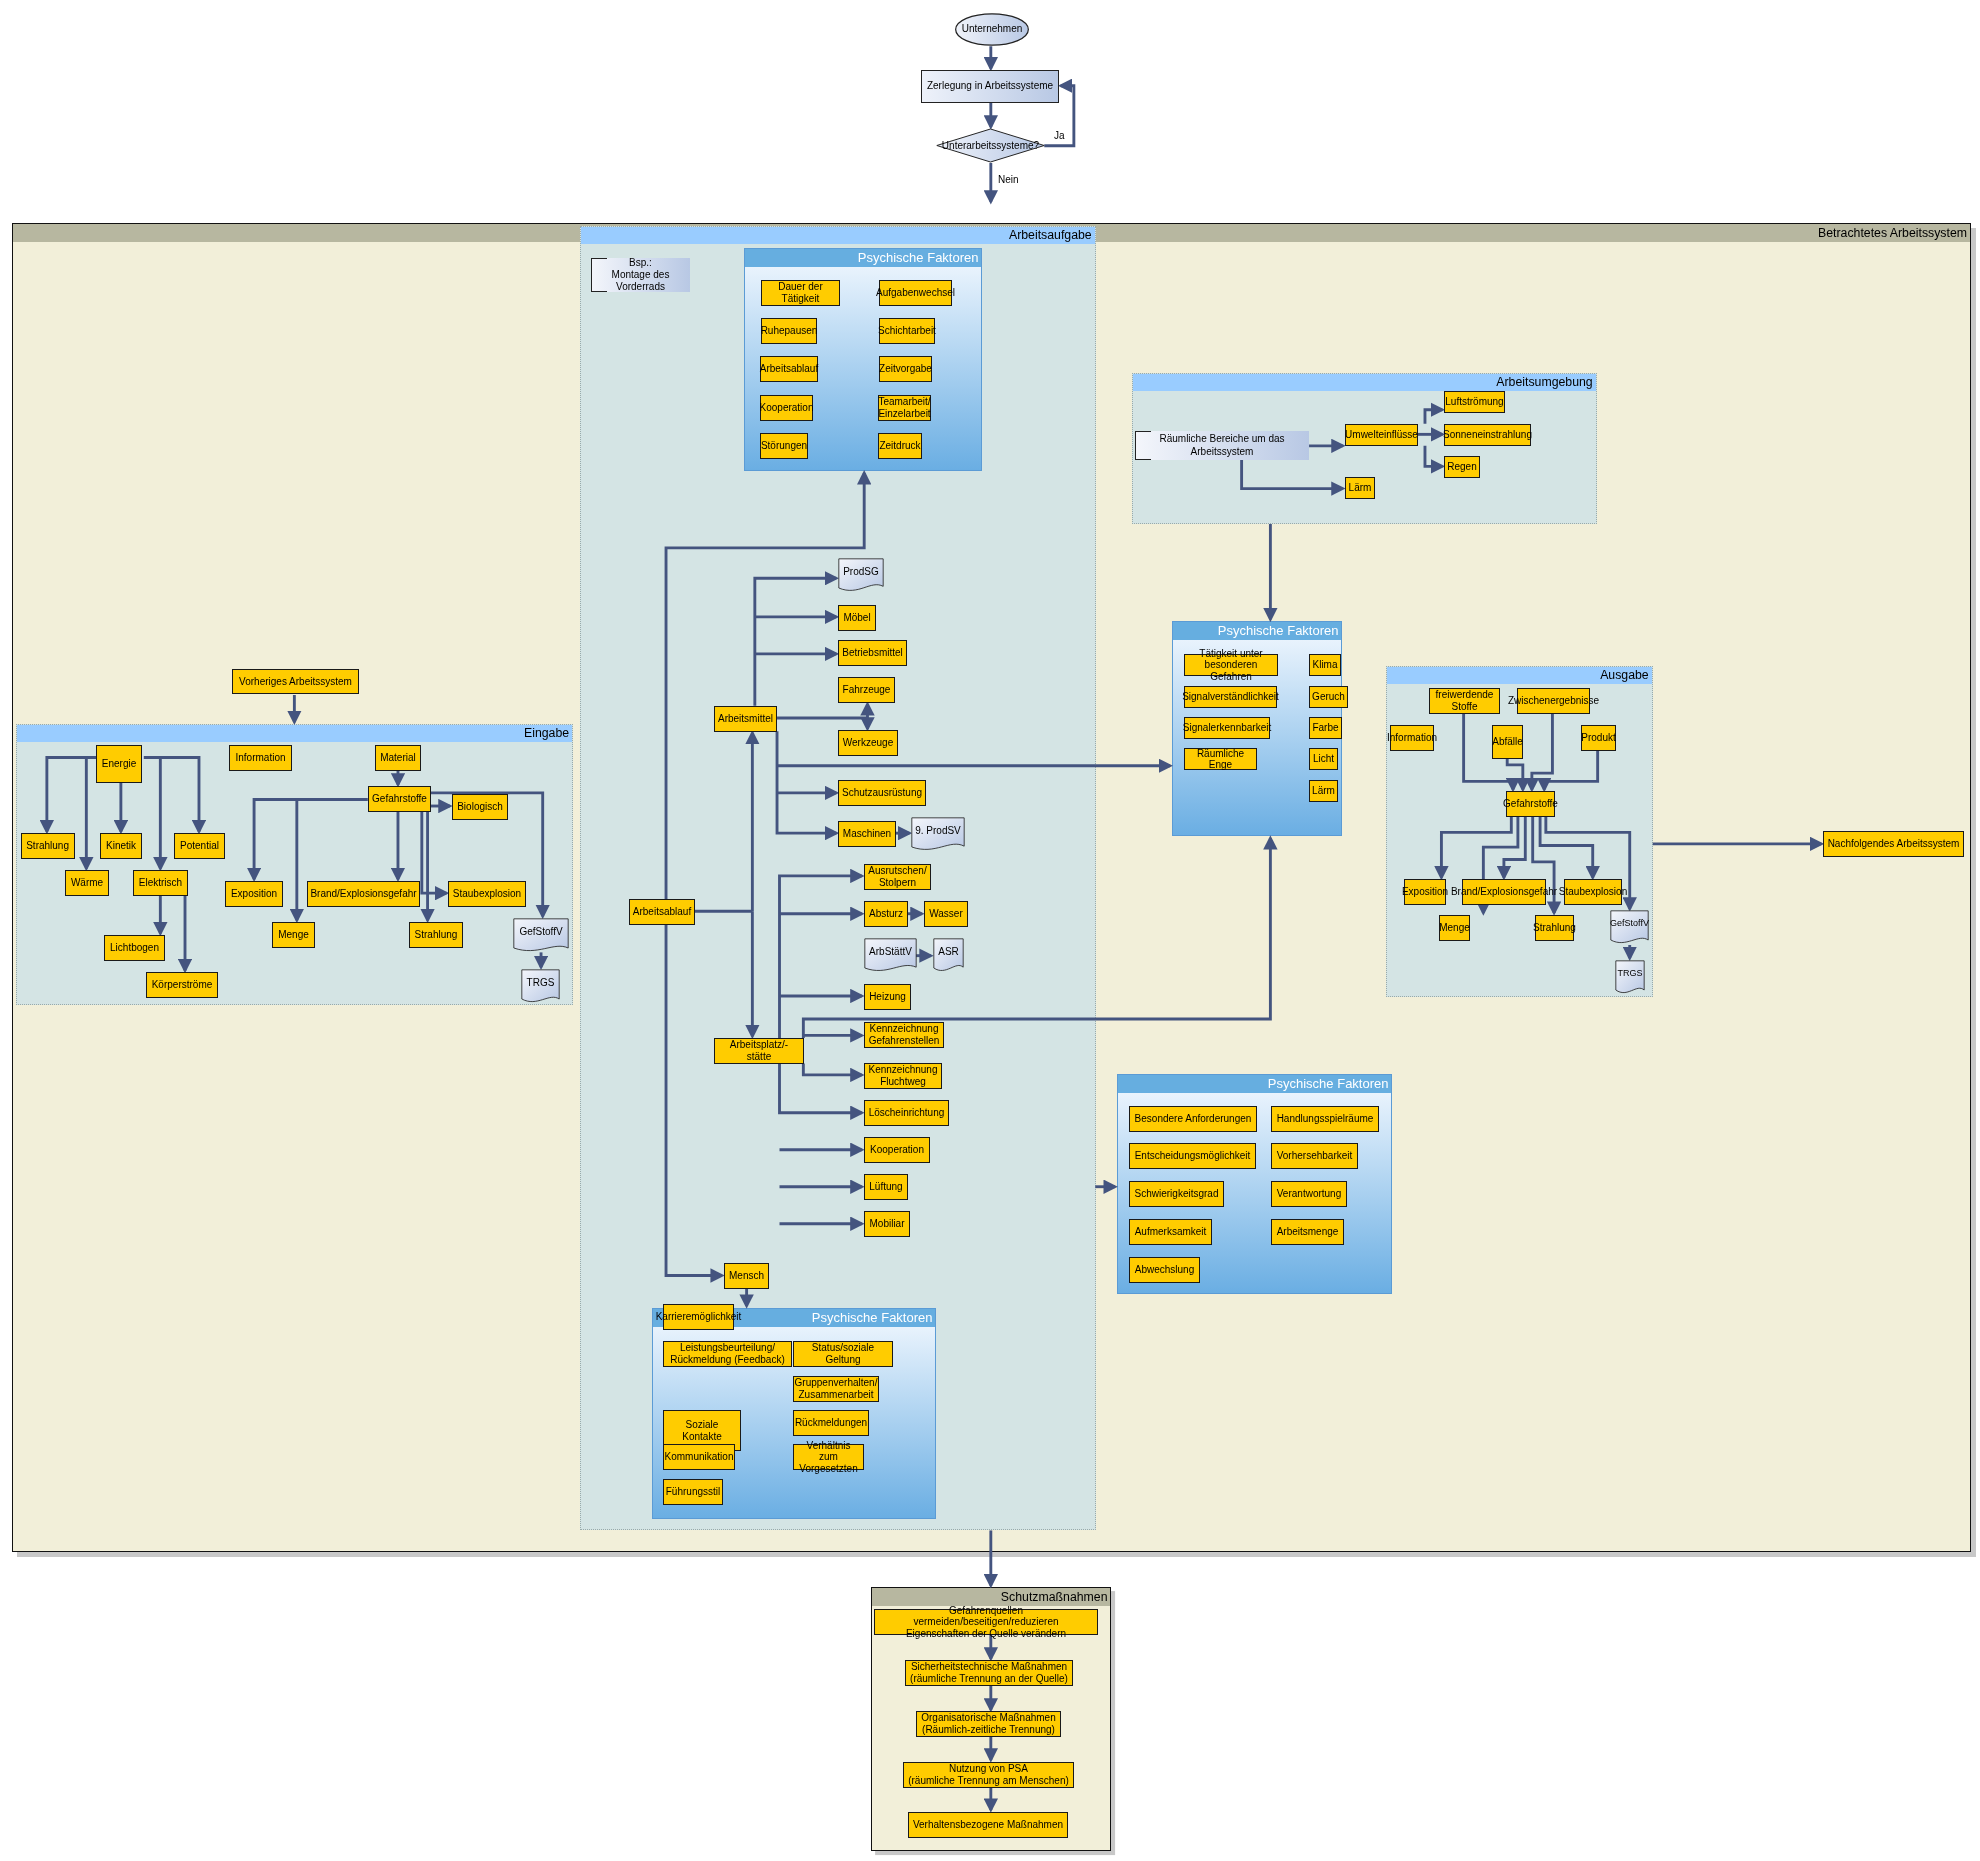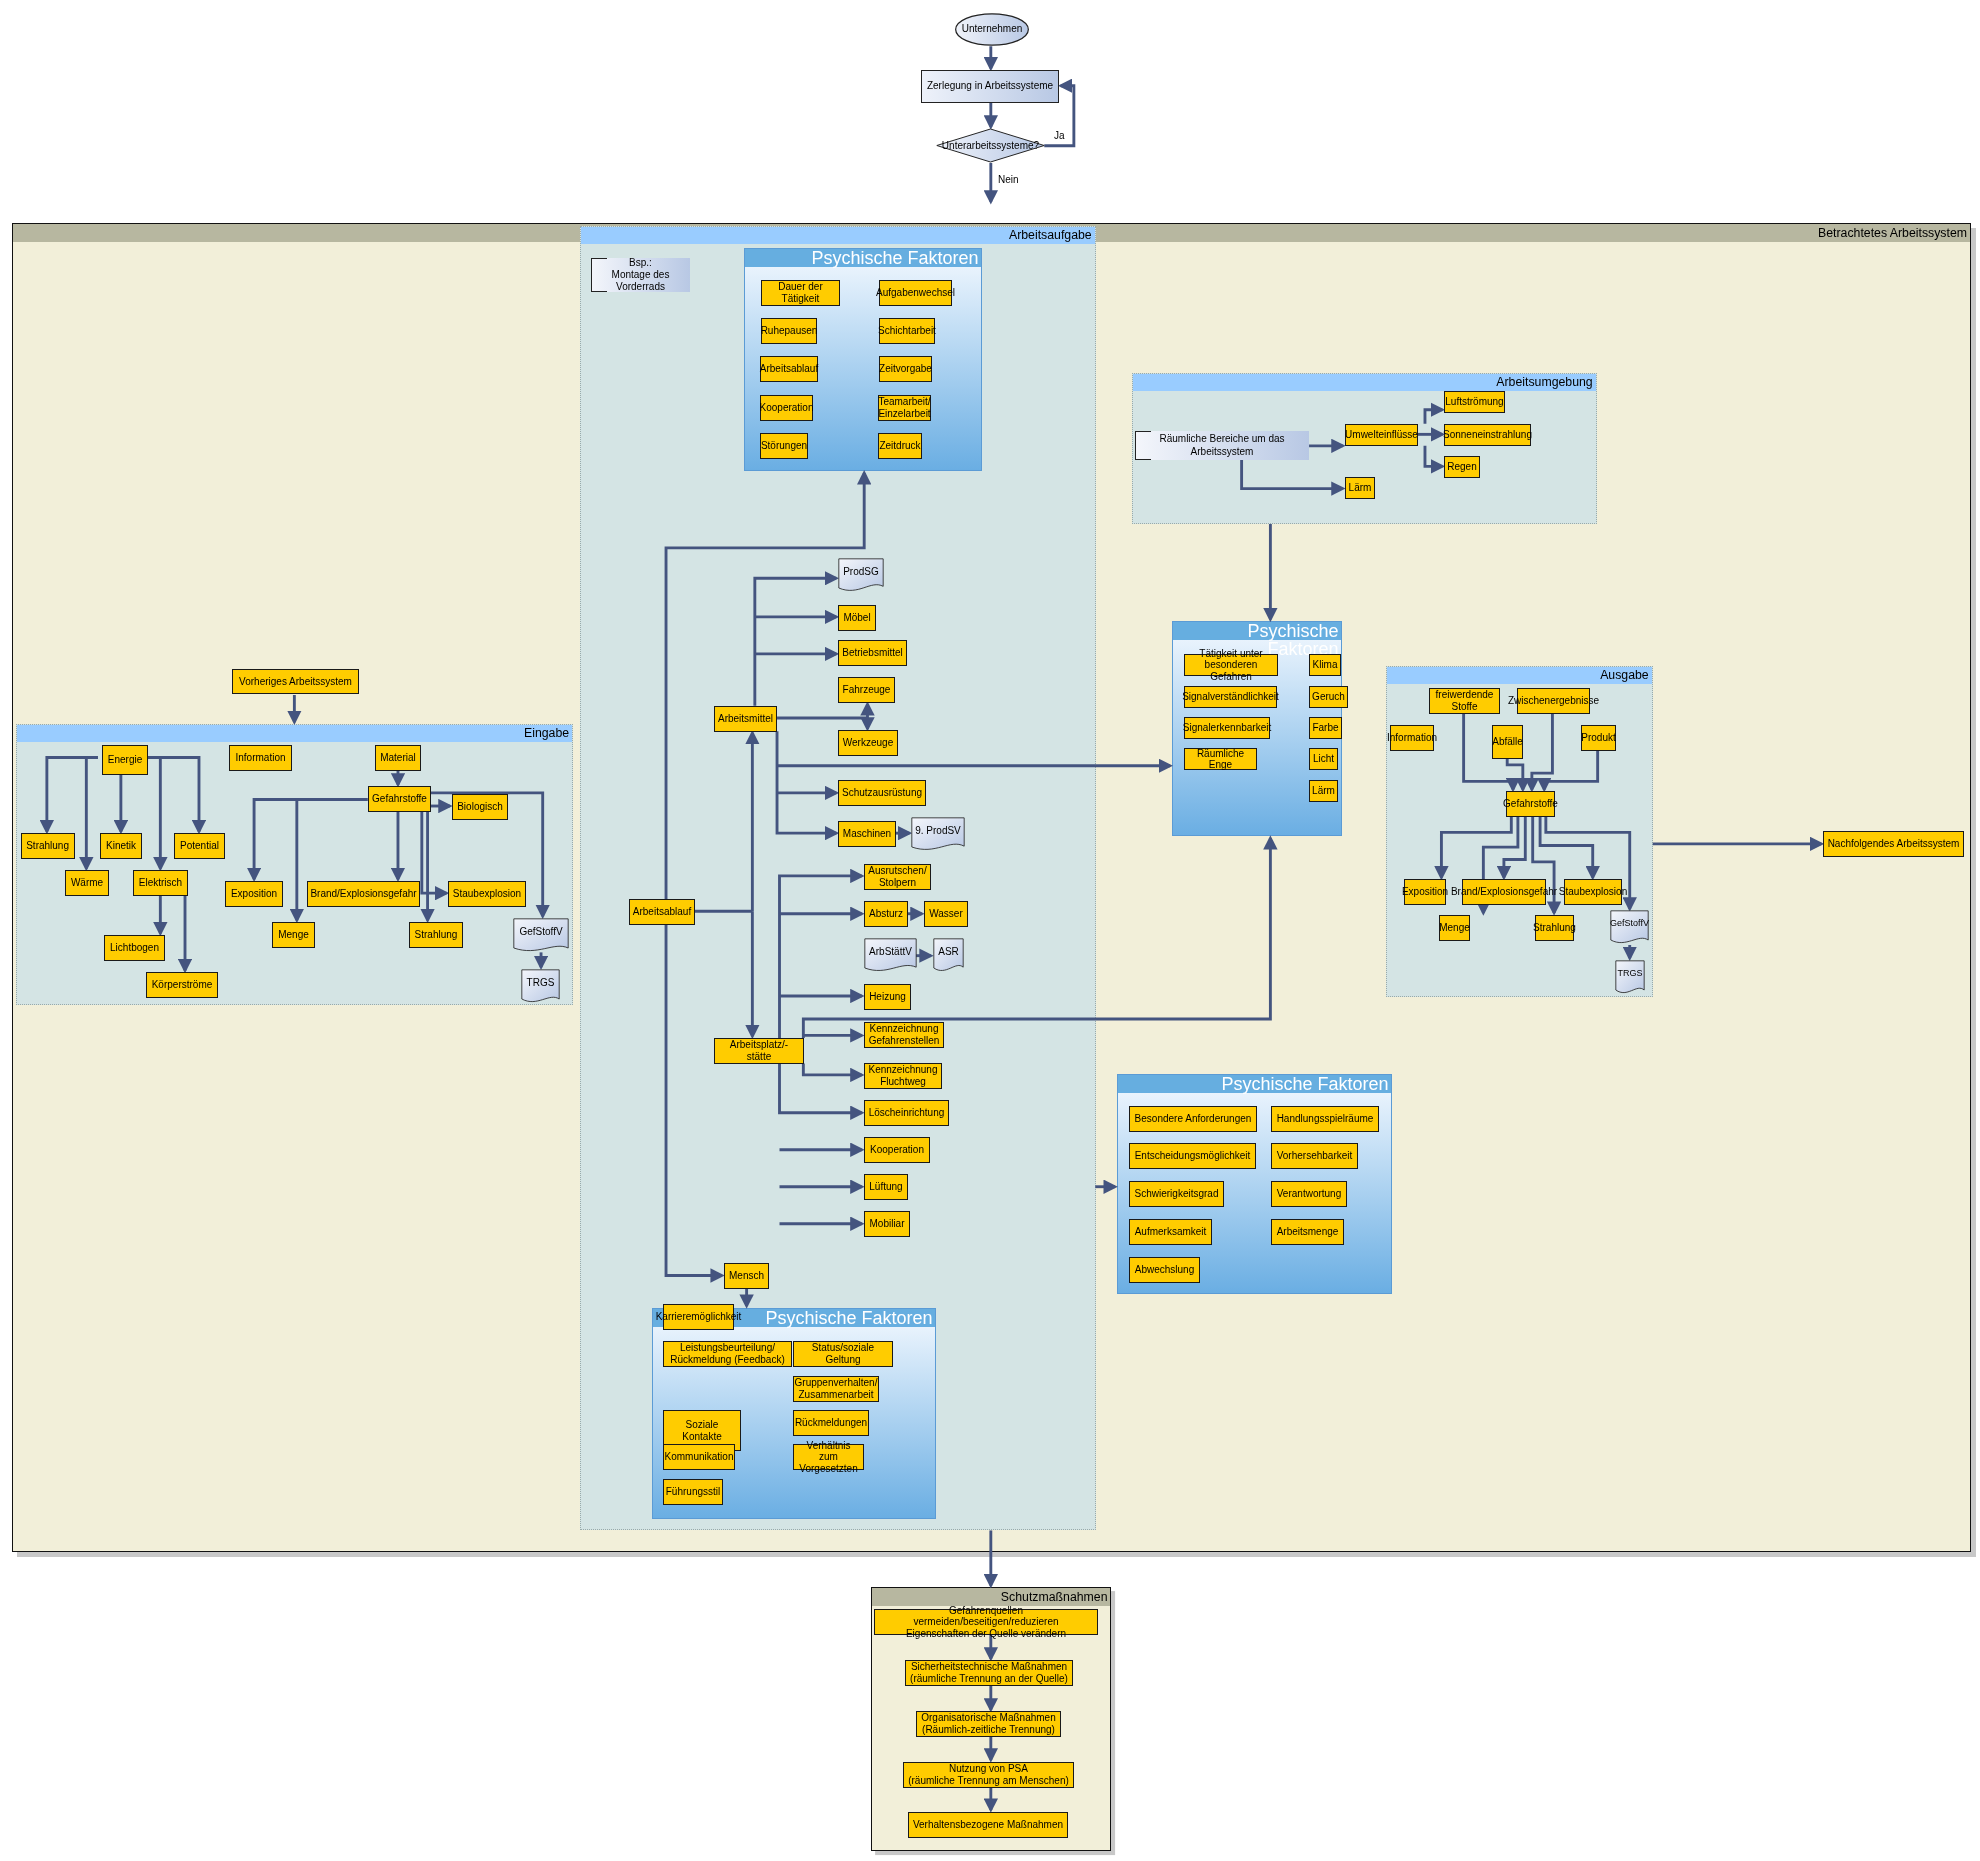--- a/index.html
+++ b/index.html
@@ -15,21 +15,21 @@
   .container-main { position:absolute; left:12.3px; top:203px; width:1957px; height:1327px;
           background:#f2efd9; border:1.6px solid #111; box-shadow:5px 5px 0 #c8c8c8;margin-top:20px; }
   .container-main .hdr { position:absolute; left:0; top:0; right:0; height:18px; background:#b7b7a0;
           text-align:right; font-size:12.3px; line-height:18px; padding-right:3.3px; }
   .lane { position:absolute; box-sizing:border-box; background:#d4e4e4; border:0.8px dotted #9aa; }
   .lane .hdr { position:absolute; left:0; top:0; right:0; height:17.3px; background:#99ccff;
           text-align:right; font-size:12.3px; line-height:17.3px; padding-right:3.3px; }
   .psych { position:absolute; box-sizing:border-box; border:0.8px solid #5b9bd5;
           background:linear-gradient(#f4f9ff, #6aaee3); }
   .psych .hdr { position:absolute; left:0; top:0; right:0; height:18px; background:#66aee0; color:#fff;
-          text-align:right; font-size:18px; line-height:18px; padding-right:2.5px; }
+          text-align:right; font-size:13px; line-height:18px; padding-right:2.5px; }
   .schutz { position:absolute; left:871px; top:1587px; width:240px; height:264px;
           background:#f2efd9; border:1.6px solid #111; box-shadow:4.1px 4.1px 0 #c8c8c8; box-sizing:border-box; }
   .schutz .hdr { position:absolute; left:0; top:0; right:0; height:18px; background:#b7b7a0;
           text-align:right; font-size:12.3px; line-height:18px; padding-right:2.5px; }
   .note { position:absolute; box-sizing:border-box; font-size:10px; line-height:12.3px; text-align:center;
           display:flex; align-items:center; justify-content:center; white-space:pre-line;
           background:linear-gradient(90deg,#f4f6fb,#b8c8e4); z-index:5; }
   .note .bracket { position:absolute; left:0; top:0; bottom:0; width:15px; border:1.2px solid #222; border-right:none; }
   svg.wires { position:absolute; left:0; top:0; width:1980px; height:1862px; z-index:4; pointer-events:none; }
   .lbl { position:absolute; font-size:10px; z-index:6; }
@@ -67,21 +67,21 @@
 
 <div class="container-main">
   <div class="hdr">Betrachtetes Arbeitssystem</div>
 </div>
 
 <div class="node" style="left:232px;top:669px;width:127px;height:25px">Vorheriges Arbeitssystem</div>
 
 <div class="lane" style="left:16.4px;top:724px;width:557px;height:281px">
   <div class="hdr">Eingabe</div>
 </div>
-<div class="node" style="left:102px;top:745px;width:46px;height:30px">Energie</div>
+<div class="node" style="left:96px;top:745px;width:46px;height:38px">Energie</div>
 <div class="node" style="left:20.6px;top:833px;width:54px;height:25.5px">Strahlung</div>
 <div class="node" style="left:65px;top:870px;width:44px;height:25.5px">Wärme</div>
 <div class="node" style="left:100px;top:833px;width:42px;height:25.5px">Kinetik</div>
 <div class="node" style="left:133px;top:870px;width:55px;height:25.5px">Elektrisch</div>
 <div class="node" style="left:174px;top:833px;width:51px;height:25.5px">Potential</div>
 <div class="node" style="left:104px;top:935px;width:61px;height:25.5px">Lichtbogen</div>
 <div class="node" style="left:146px;top:972px;width:72px;height:25.5px">Körperströme</div>
 <div class="node" style="left:229px;top:745px;width:63px;height:25.5px">Information</div>
 <div class="node" style="left:375px;top:745px;width:46px;height:25.5px">Material</div>
 <div class="node" style="left:368px;top:786px;width:63px;height:25.5px">Gefahrstoffe</div>

